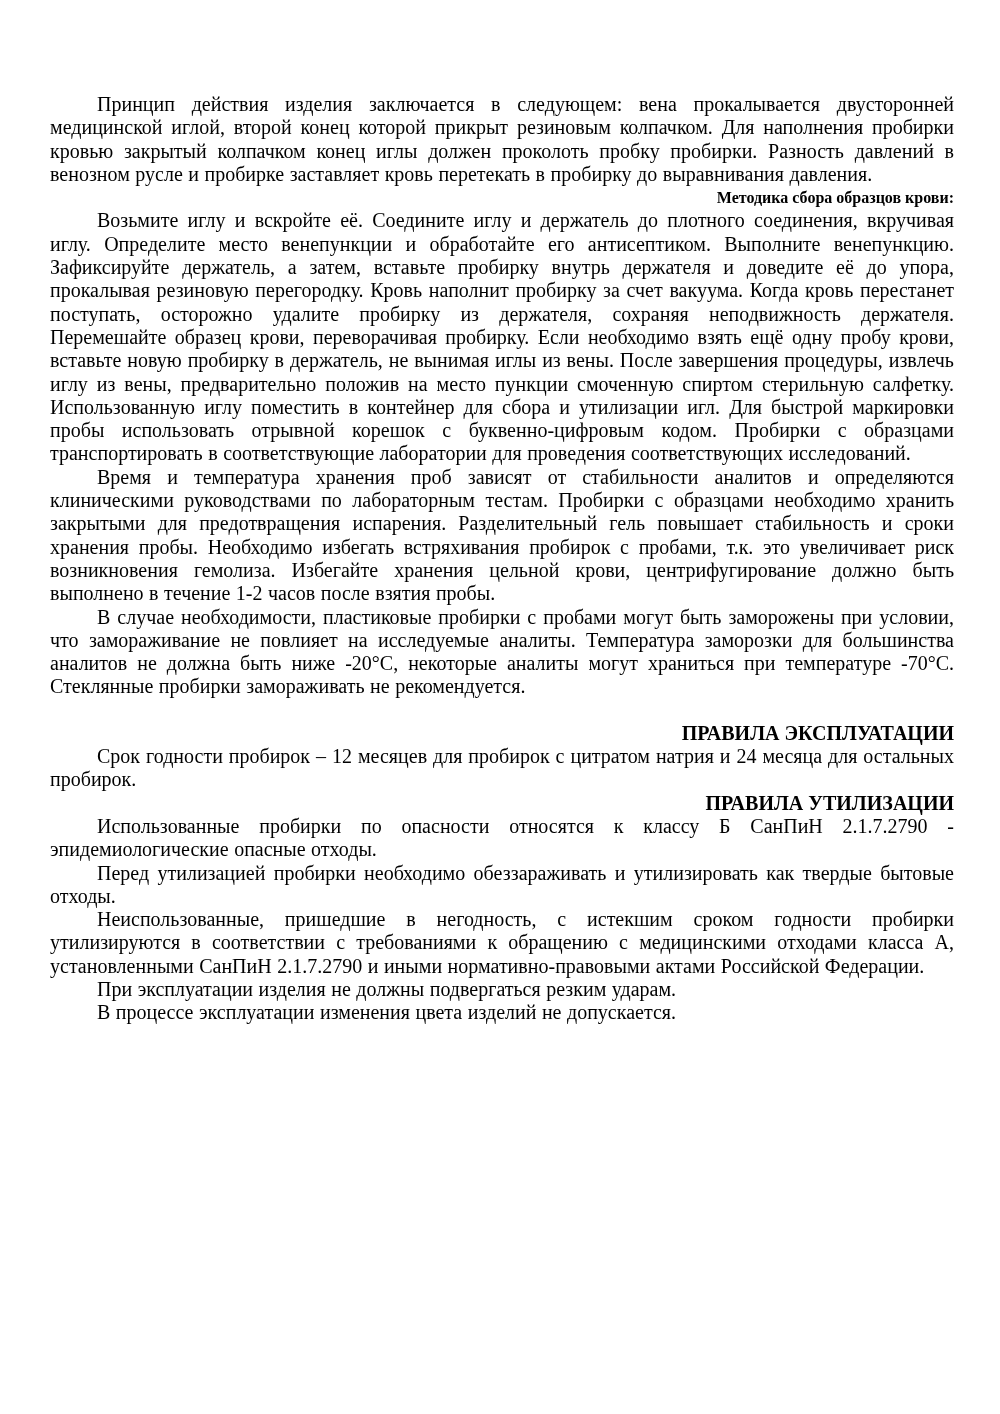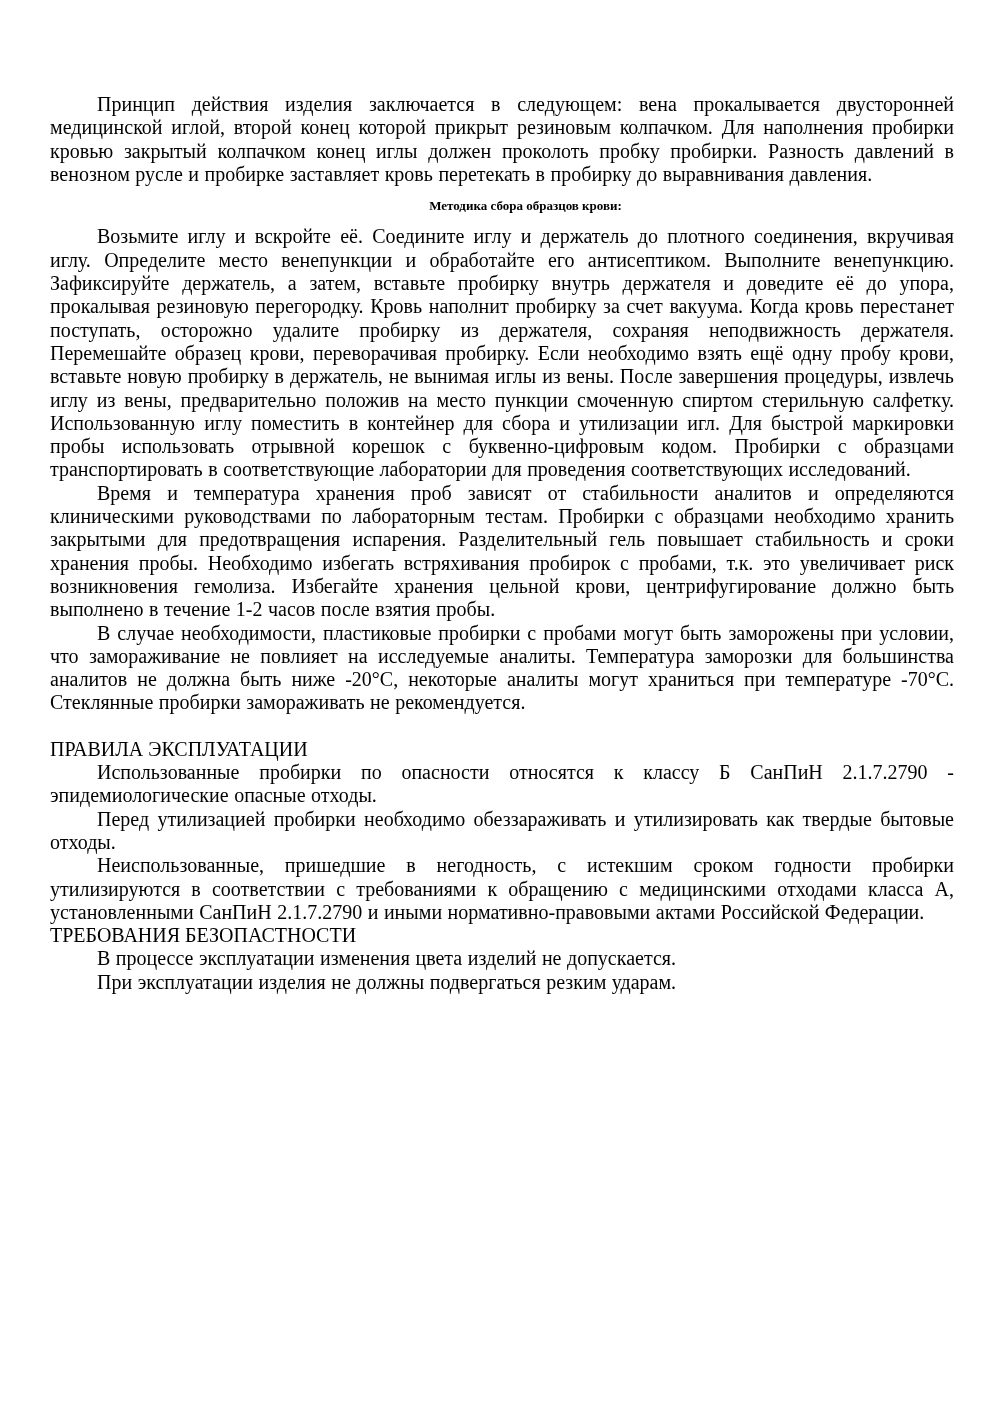--- a/index.html
+++ b/index.html
@@ -18,31 +18,31 @@
     font-size: 20px;
     line-height: 23.3px;
   }
   .para {
     margin: 0;
     text-align: justify;
     text-indent: 47px;
     word-spacing: 0.5px;
   }
   .heading-inline {
-    margin: 8px;
+    margin: 0;
     font-weight: bold;
     text-indent: 47px;
-    font-size: 13px;
+    font-size: 16px;
     line-height: 23.3px;
-    text-align: center;
+    text-align: right;
   }
   .heading-center {
     margin: 0;
-    font-weight: normal;
-    text-align: left;
+    font-weight: bold;
+    text-align: right;
     text-indent: 0;
     font-size: 20px;
     line-height: 23.3px;
   }
   .spaced {
     margin-top: 23px;
   }
 </style>
 </head>
 <body>
@@ -56,28 +56,29 @@
   <p class="para">Возьмите иглу и вскройте её. Соедините иглу и держатель до плотного соединения, вкручивая иглу. Определите место венепункции и обработайте его антисептиком. Выполните венепункцию. Зафиксируйте держатель, а затем, вставьте пробирку внутрь держателя и доведите её до упора, прокалывая резиновую перегородку. Кровь наполнит пробирку за счет вакуума. Когда кровь перестанет поступать, осторожно удалите пробирку из держателя, сохраняя неподвижность держателя. Перемешайте образец крови, переворачивая пробирку. Если необходимо взять ещё одну пробу крови, вставьте новую пробирку в держатель, не вынимая иглы из вены. После завершения процедуры, извлечь иглу из вены, предварительно положив на место пункции смоченную спиртом стерильную салфетку. Использованную иглу поместить в контейнер для сбора и утилизации игл. Для быстрой маркировки пробы использовать отрывной корешок с буквенно-цифровым кодом. Пробирки с образцами транспортировать в соответствующие лаборатории для проведения соответствующих исследований.</p>
 
 
   <p class="para">Время и температура хранения проб зависят от стабильности аналитов и определяются клиническими руководствами по лабораторным тестам. Пробирки с образцами необходимо хранить закрытыми для предотвращения испарения. Разделительный гель повышает стабильность и сроки хранения пробы. Необходимо избегать встряхивания пробирок с пробами, т.к. это увеличивает риск возникновения гемолиза. Избегайте хранения цельной крови, центрифугирование должно быть выполнено в течение 1-2 часов после взятия пробы.</p>
 
   <p class="para">В случае необходимости, пластиковые пробирки с пробами могут быть заморожены при условии, что замораживание не повлияет на исследуемые аналиты. Температура заморозки для большинства аналитов не должна быть ниже -20°С, некоторые аналиты могут храниться при температуре -70°С. Стеклянные пробирки замораживать не рекомендуется.</p>
 
   <p class="heading-center spaced">ПРАВИЛА ЭКСПЛУАТАЦИИ</p>
 
 
+  <p class="para">Срок годности пробирок – 12 месяцев для пробирок с цитратом натрия и 24 месяца для остальных пробирок.</p>
 
+  <p class="heading-center">ПРАВИЛА УТИЛИЗАЦИИ</p>
 
 
   <p class="para">Использованные пробирки по опасности относятся к классу Б СанПиН 2.1.7.2790 - эпидемиологические опасные отходы.</p>
 
   <p class="para">Перед утилизацией пробирки необходимо обеззараживать и утилизировать как твердые бытовые отходы.</p>
 
   <p class="para">Неиспользованные, пришедшие в негодность, с истекшим сроком годности пробирки утилизируются в соответствии с требованиями к обращению с медицинскими отходами класса А, установленными СанПиН 2.1.7.2790 и иными нормативно-правовыми актами Российской Федерации.</p>
 
-  <p class="heading-center">ТРЕБОВАНИЯ БЕЗОПАСТНОСТИ</p>
+
+  <p class="para">При эксплуатации изделия не должны подвергаться резким ударам.</p>
 
   <p class="para">В процессе эксплуатации изменения цвета изделий не допускается.</p>
-
-  <p class="para">При эксплуатации изделия не должны подвергаться резким ударам.</p>
 
 </div>
 
 </body></html>

